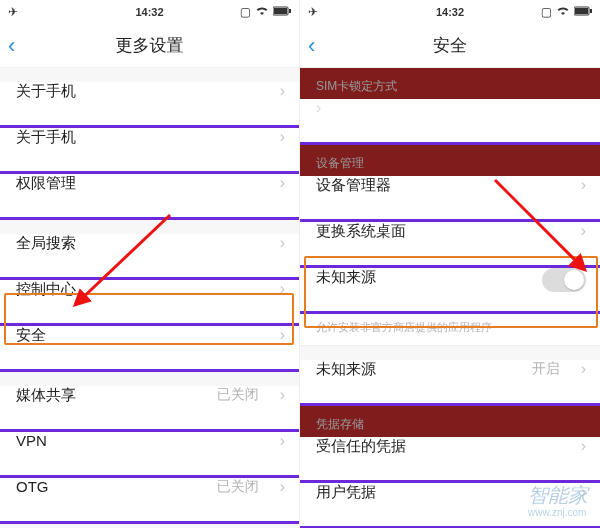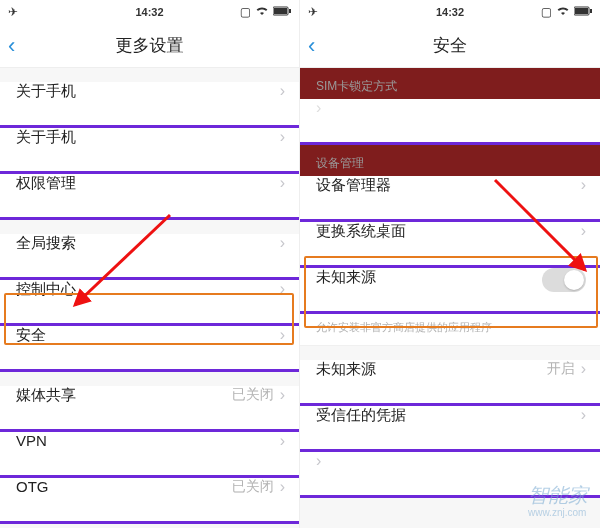--- a/index.html
+++ b/index.html
@@ -78,21 +78,21 @@
     font-size: 15px;
     color: #222;
     position: relative;
   }
   .row.dim .row-label { color:#bdbdbd; }
   .row.dim .chevron { color:#ddd; }
   .row .row-label { flex: 1; }
   .row .row-value {
     color: #b3b3b3;
     font-size: 14px;
-    margin-right: 6px;
+    margin-right: 21px;
   }
   .row .chevron {
     color: #c7c7cc;
     font-size: 16px;
   }
   .spacer {
     height: 14px;
     background: #f7f7f7;
   }
   .subtext {
@@ -289,25 +289,27 @@
       </div>
       <div class="subtext">允许安装非官方商店提供的应用程序</div>
 
       <div class="spacer"></div>
       <div class="row">
         <span class="row-label">未知来源</span>
         <span class="row-value">开启</span>
         <span class="chevron">›</span>
       </div>
 
+      <div class="section-header">凭据存储</div>
       <div class="row">
         <span class="row-label">受信任的凭据</span>
         <span class="chevron">›</span>
       </div>
       <div class="row">
+        <span class="row-label">用户凭据</span>
         <span class="chevron">›</span>
       </div>
 
     </div>
 
     <div class="highlight-box" style="left:4px; top:256px; width:294px; height:72px;"></div>
     <svg class="arrow" style="left:190px; top:175px;" width="110" height="110" viewBox="0 0 110 110">
       <defs>
           <marker id="ah2" markerWidth="6" markerHeight="6" refX="5" refY="3" orient="auto">
             <path d="M0,0 L6,3 L0,6 z" fill="#e11"></path>

